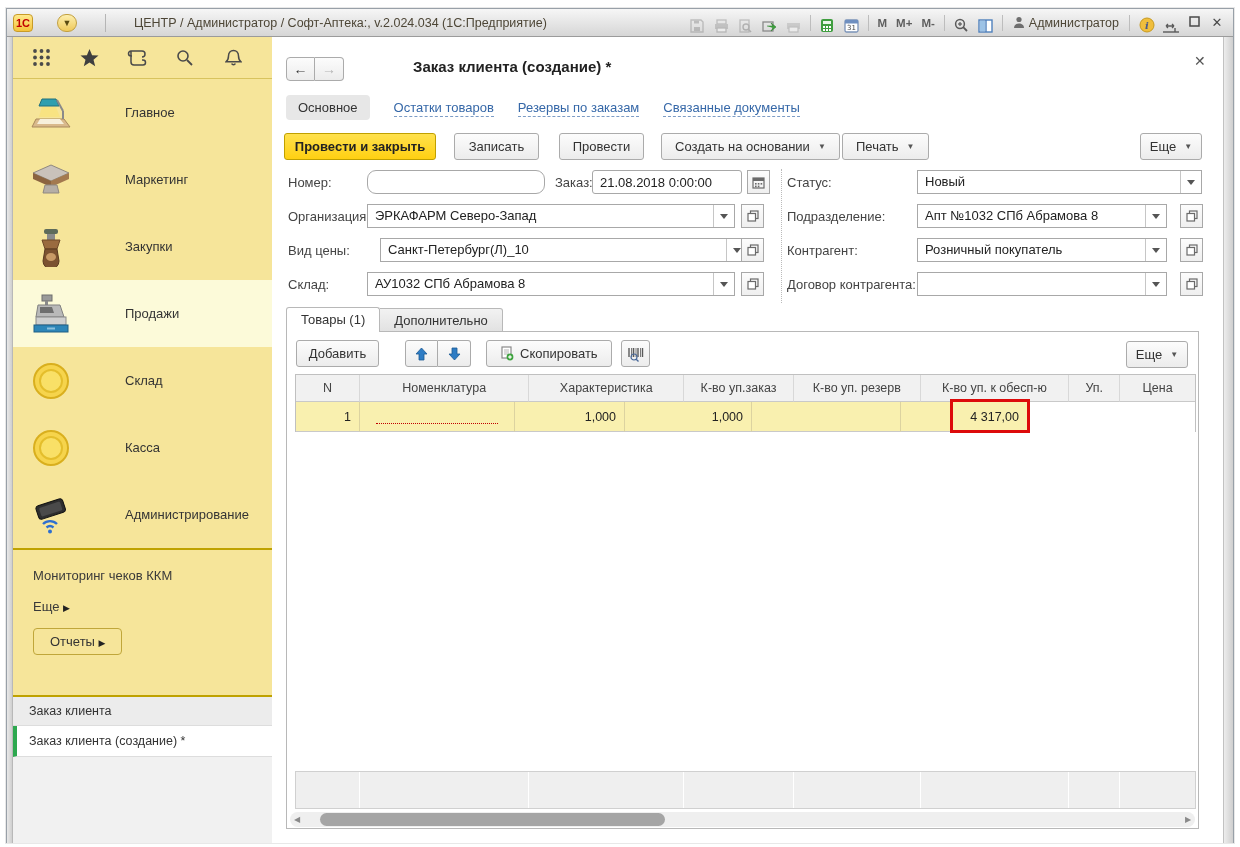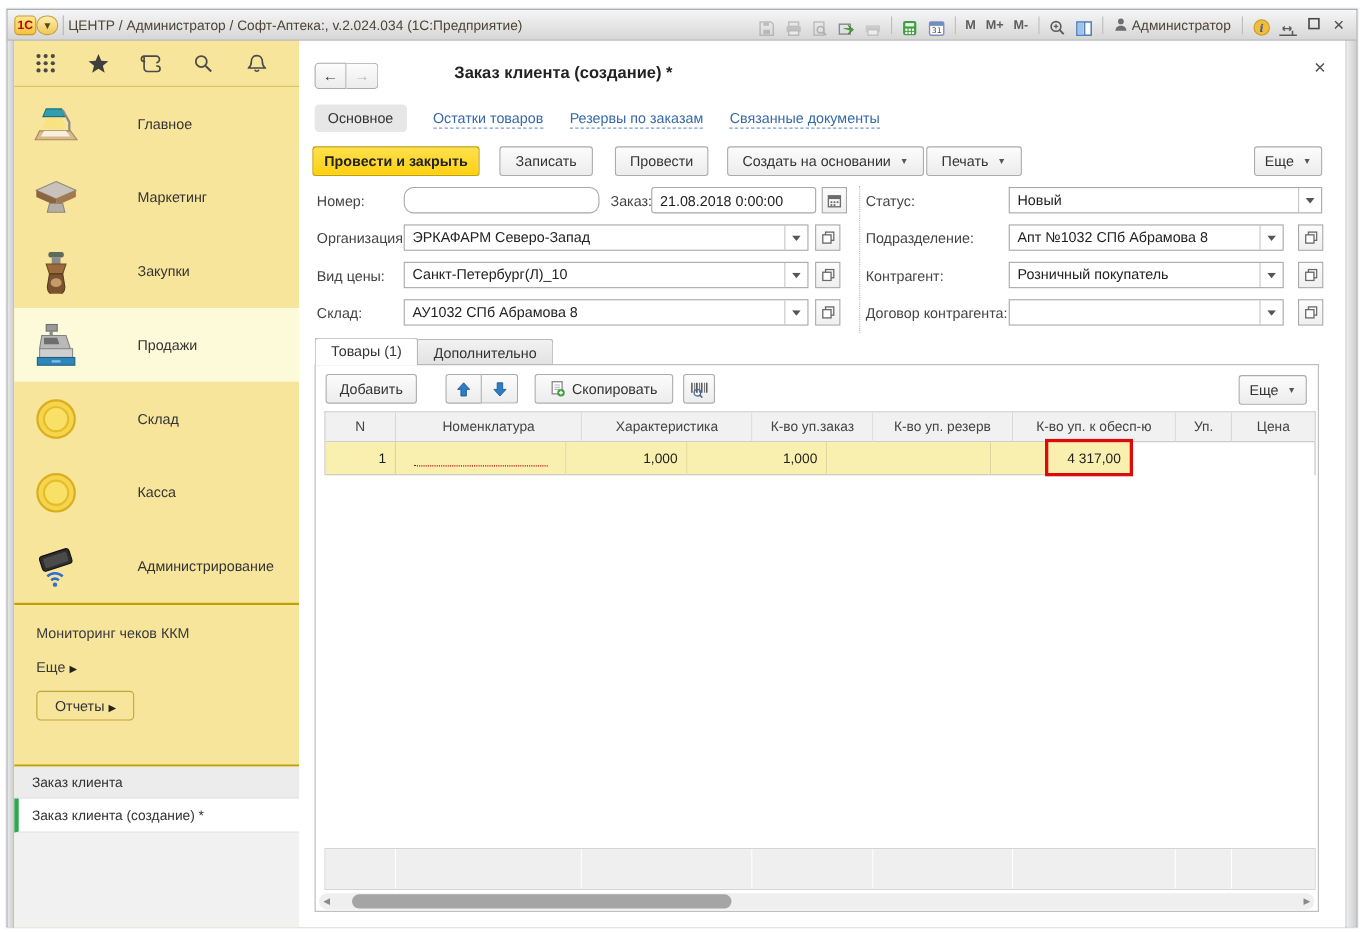--- a/index.html
+++ b/index.html
@@ -4,21 +4,21 @@
 <style>
   * { margin:0; padding:0; box-sizing:border-box; }
   html,body { width:1240px; height:847px; background:#fff; font-family:"Liberation Sans","DejaVu Sans",sans-serif; overflow:hidden; }
 
   .window { position:absolute; left:6px; top:8px; width:1228px; height:835px;
             border:1px solid #98A0A8; background:#fff; box-shadow:0 0 0 1px #E8E8E8; }
 
   
   .titlebar { height:28px; background:linear-gradient(#F6F6F6,#D6D6D6); border-bottom:1px solid #9B9B9B;
               display:flex; align-items:center; justify-content:space-between; padding:0 6px; }
-  .tb-left { display:flex; align-items:center; gap:0; min-width:0; }
+  .tb-left { display:flex; align-items:center; gap:24px; min-width:0; }
   .logo-1c { width:20px; height:18px; border-radius:4px; background:linear-gradient(#FFE98C,#F4C33C); border:1px solid #C89B28;
              color:#C00000; font-weight:bold; font-size:11px; display:flex; align-items:center; justify-content:center; }
   .tb-menu-btn { width:20px; height:18px; border-radius:9px; background:linear-gradient(#FDEFAE,#EFC95B); border:1px solid #C2A040;
                  color:#5a4a10; font-size:9px; display:flex; align-items:center; justify-content:center; cursor:pointer; }
   .tb-sep-big { width:1px; height:18px; background:#B5B5B5; margin:0 4px; }
   .tb-title { font-size:12.5px; color:#4D4636; white-space:nowrap; overflow:hidden; }
   .tb-right { display:flex; align-items:center; gap:3px; }
   .ticon { width:21px; height:20px; display:flex; align-items:flex-end; justify-content:center; cursor:pointer; color:#777; }
   .ticon.dim { opacity:.45; }
   .tb-sep { width:1px; height:16px; background:#BDBDBD; margin:0 3px; }
@@ -506,21 +506,21 @@
       <div class="sqbtn" style="position:absolute; left:905px; top:167px;">
         <svg width="12" height="12" viewBox="0 0 12 12">
             <rect x="3.5" y="1" width="7.5" height="7.5" fill="none" stroke="#6a6a6a" stroke-width="1.2"></rect>
             <rect x="1" y="3.5" width="7.5" height="7.5" fill="#fff" stroke="#6a6a6a" stroke-width="1.2"></rect>
           </svg>
       </div>
 
       <div class="fieldrow" style="left:16px; top:201px;">
         <span class="flabel">Вид цены:</span>
       </div>
-      <div class="combo" style="position:absolute; left:95px; top:201px; width:368px;">
+      <div class="combo" style="position:absolute; left:108px; top:201px; width:368px;">
         <span class="val">Санкт-Петербург(Л)_10</span>
         <span class="ddb">
             <svg width="8" height="5" viewBox="0 0 8 5">
               <polygon points="0,0 8,0 4,5" fill="#555"></polygon>
             </svg>
           </span>
       </div>
       <div class="sqbtn" style="position:absolute; left:466px; top:201px;">
         <svg width="12" height="12" viewBox="0 0 12 12">
             <rect x="3.5" y="1" width="7.5" height="7.5" fill="none" stroke="#6a6a6a" stroke-width="1.2"></rect>

